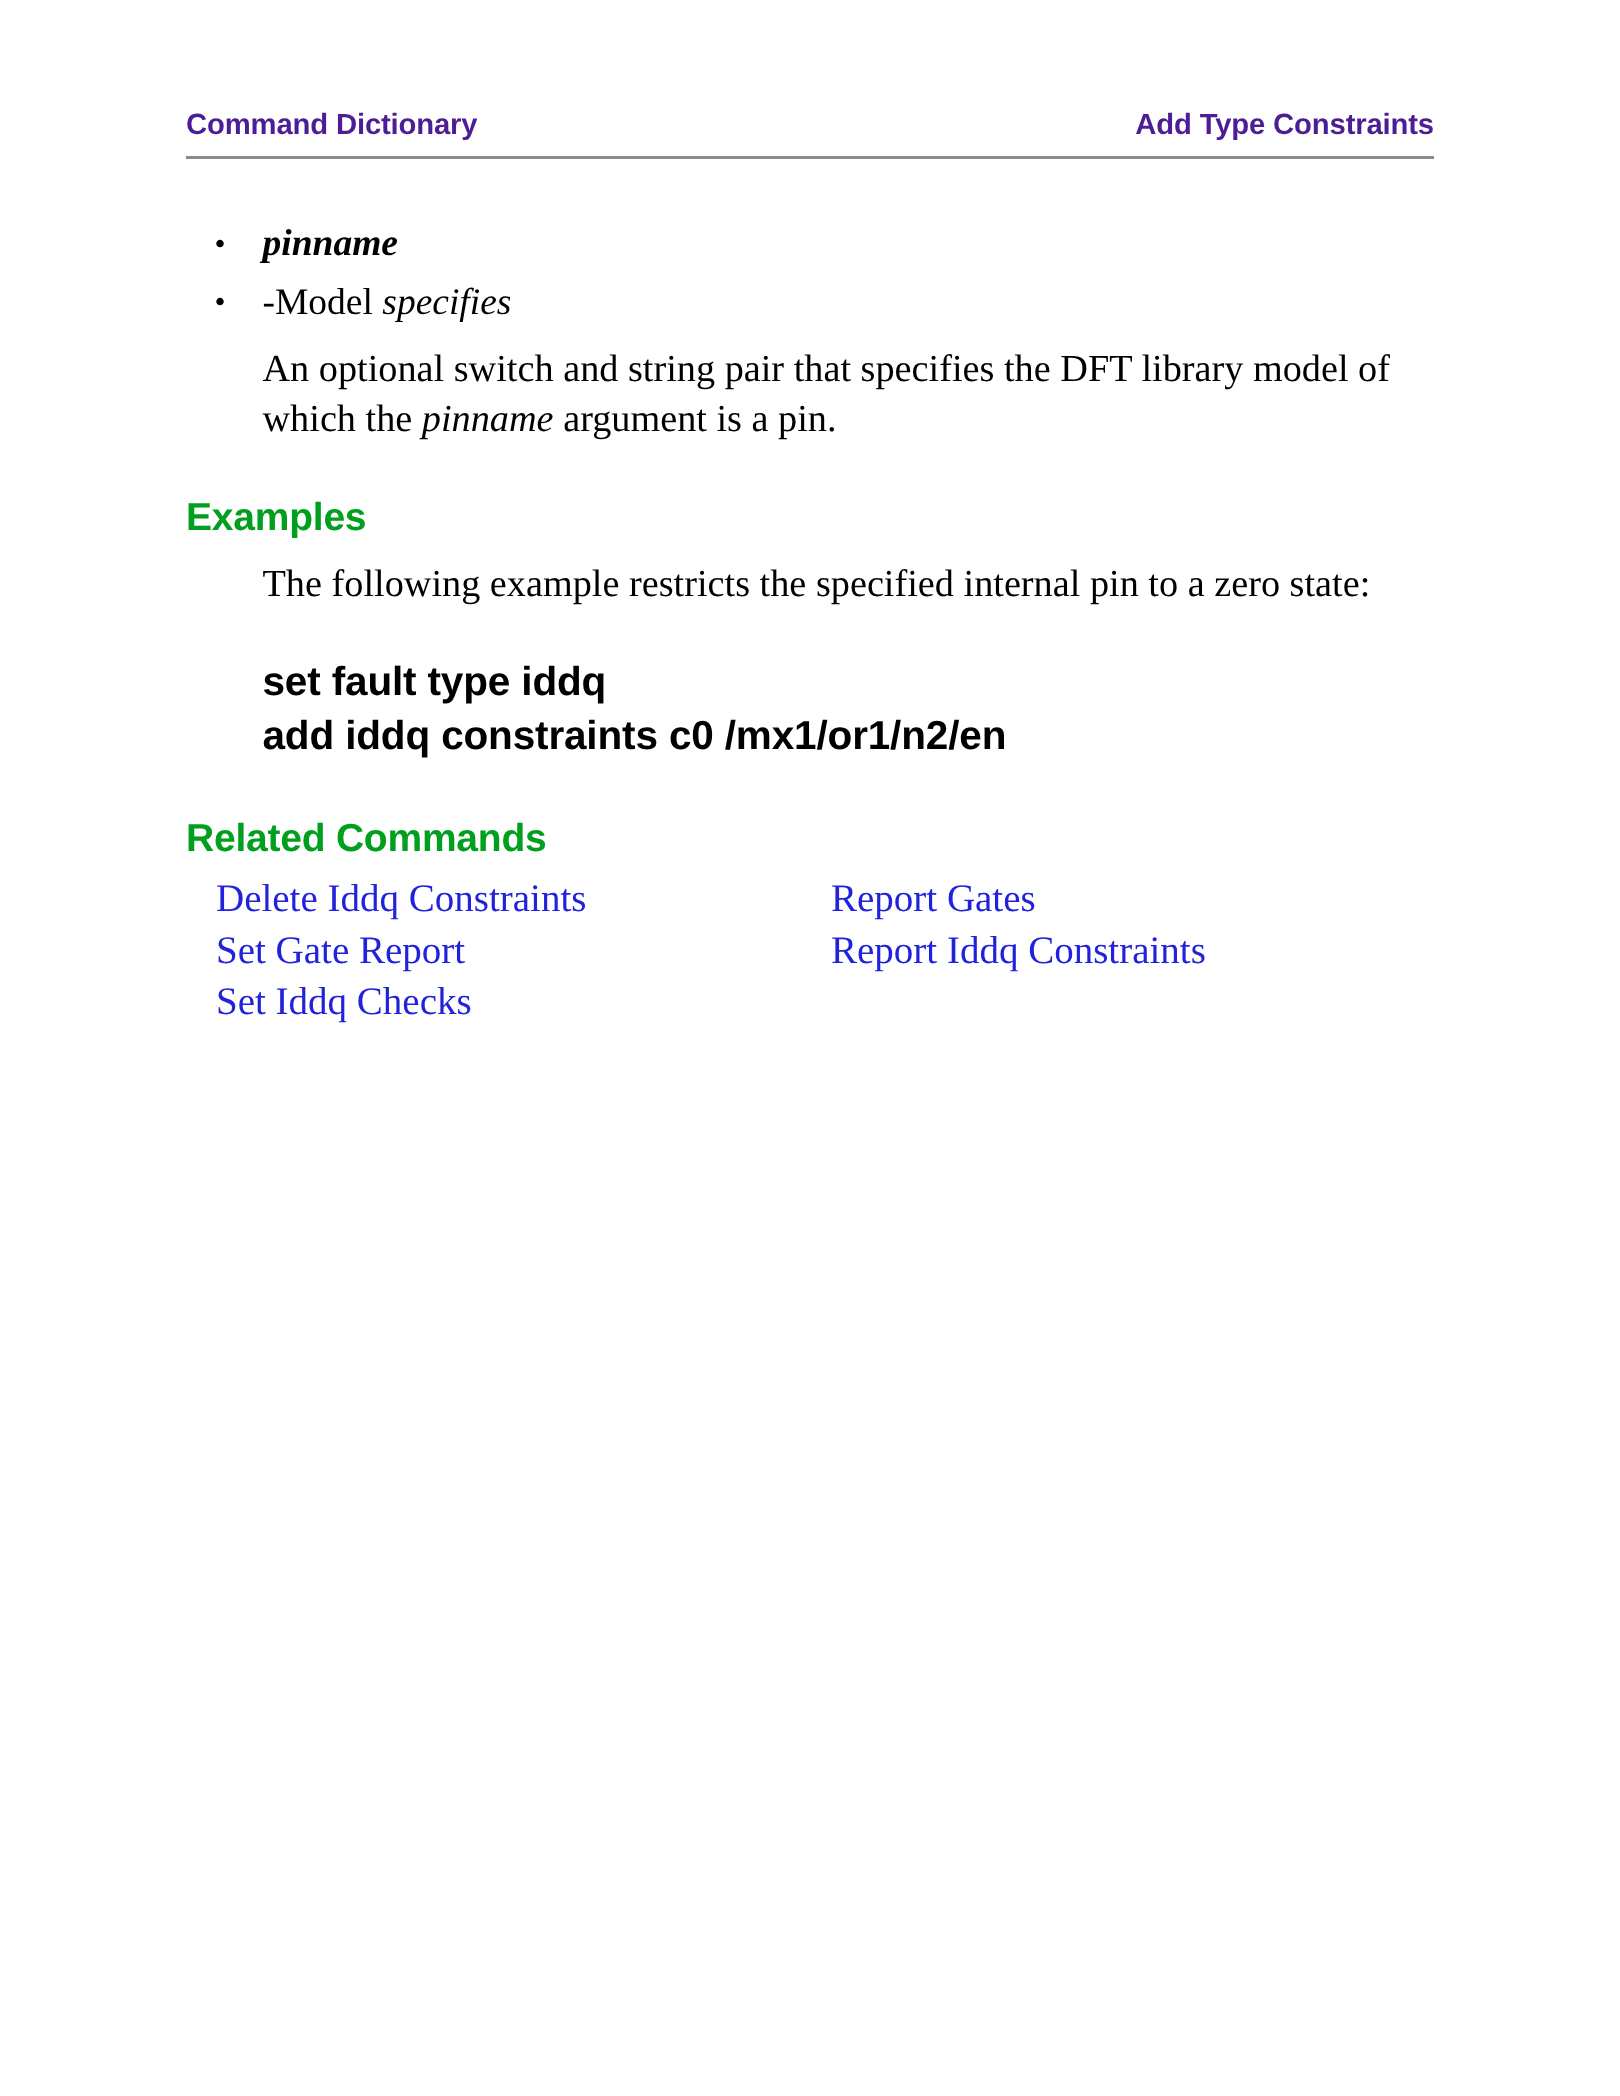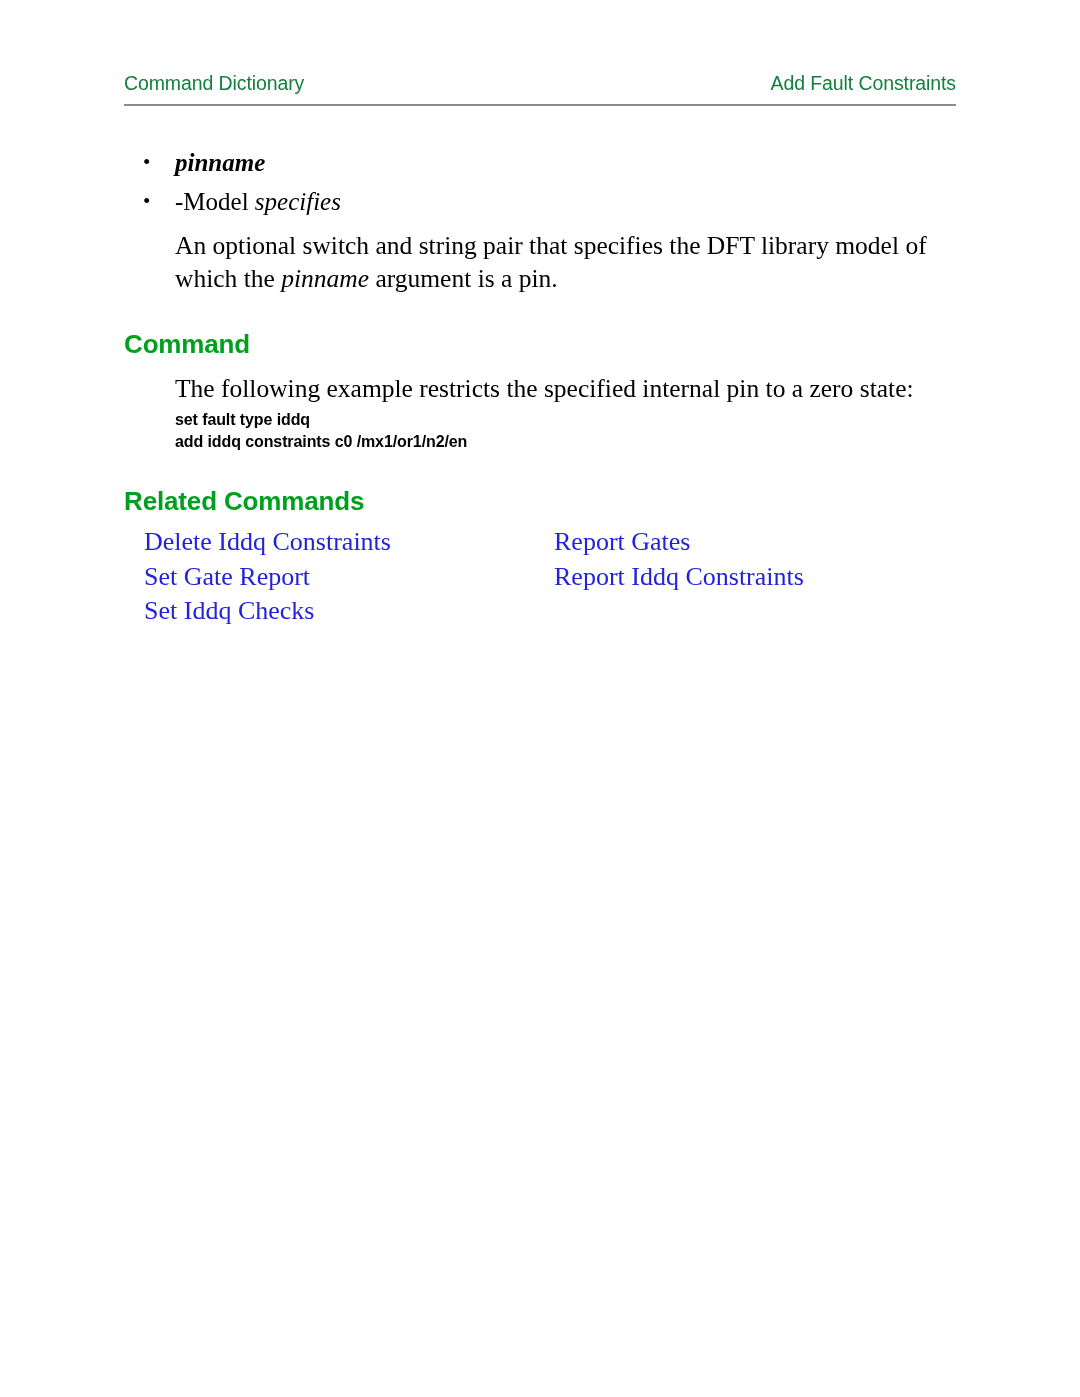--- a/index.html
+++ b/index.html
@@ -20,24 +20,24 @@
   
   .page-header {
     position: absolute;
     left: 124px;
     top: 72px;
     width: 832px;
     display: flex;
     justify-content: space-between;
     align-items: baseline;
     font-family: "Liberation Sans", sans-serif;
-    font-weight: normal;
+    font-weight: bold;
     font-size: 19.5px;
     letter-spacing: -0.1px;
-    color: #15803d;
+    color: #4c1d95;
   }
   .page-header .right { text-align: right; }
 
   .header-rule {
     position: absolute;
     left: 124px;
     top: 104px;
     width: 832px;
     height: 2px;
     background: #8c8c8c;
@@ -91,25 +91,25 @@
     color: #00a01e;
     margin: 34px 0 0 0;
     padding-left: 0;
     letter-spacing: -0.15px;
   }
 
   
   .code-block {
     font-family: "Liberation Sans", sans-serif;
     font-weight: bold;
-    font-size: 16px;
+    font-size: 27px;
     line-height: 1.33;
     color: #000000;
     padding-left: 51px;
-    margin-top: 4px;
+    margin-top: 32px;
     letter-spacing: -0.1px;
   }
   .code-line { white-space: pre; }
 
   
   .related-grid {
     margin-top: 8px;
     padding-left: 20px;
     display: grid;
     grid-template-columns: 410px auto;
@@ -143,38 +143,38 @@
     font-size: 20px;
   }
 </style>
 </head>
 <body>
 
 <div class="page">
 
   <div class="page-header">
     <span class="left">Command Dictionary</span>
-    <span class="right">Add Fault Constraints</span>
+    <span class="right">Add Type Constraints</span>
   </div>
   <div class="header-rule"></div>
 
   <div class="content">
 
     <div class="bullet-item">
       <span class="dot">•</span>
       <span class="bullet-label"><span class="bi">pinname</span></span>
     </div>
 
     <div class="bullet-item">
       <span class="dot">•</span>
       <span class="bullet-label"><span>-Model </span><span class="it">specifies</span></span>
     </div>
     <p class="body-para"><span>An optional switch and string pair that specifies the DFT library model of which the </span><span class="it">pinname</span><span> argument is a pin.</span></p>
 
-    <h2 class="section-heading">Command</h2>
+    <h2 class="section-heading">Examples</h2>
     <p class="body-para">The following example restricts the specified internal pin to a zero state:</p>
     <div class="code-block">
       <div class="code-line">set fault type iddq</div>
       <div class="code-line">add iddq constraints c0 /mx1/or1/n2/en</div>
     </div>
 
     <h2 class="section-heading">Related Commands</h2>
     <div class="related-grid">
       <a class="related-link" href="#">Delete Iddq Constraints</a>
       <a class="related-link" href="#">Report Gates</a>

